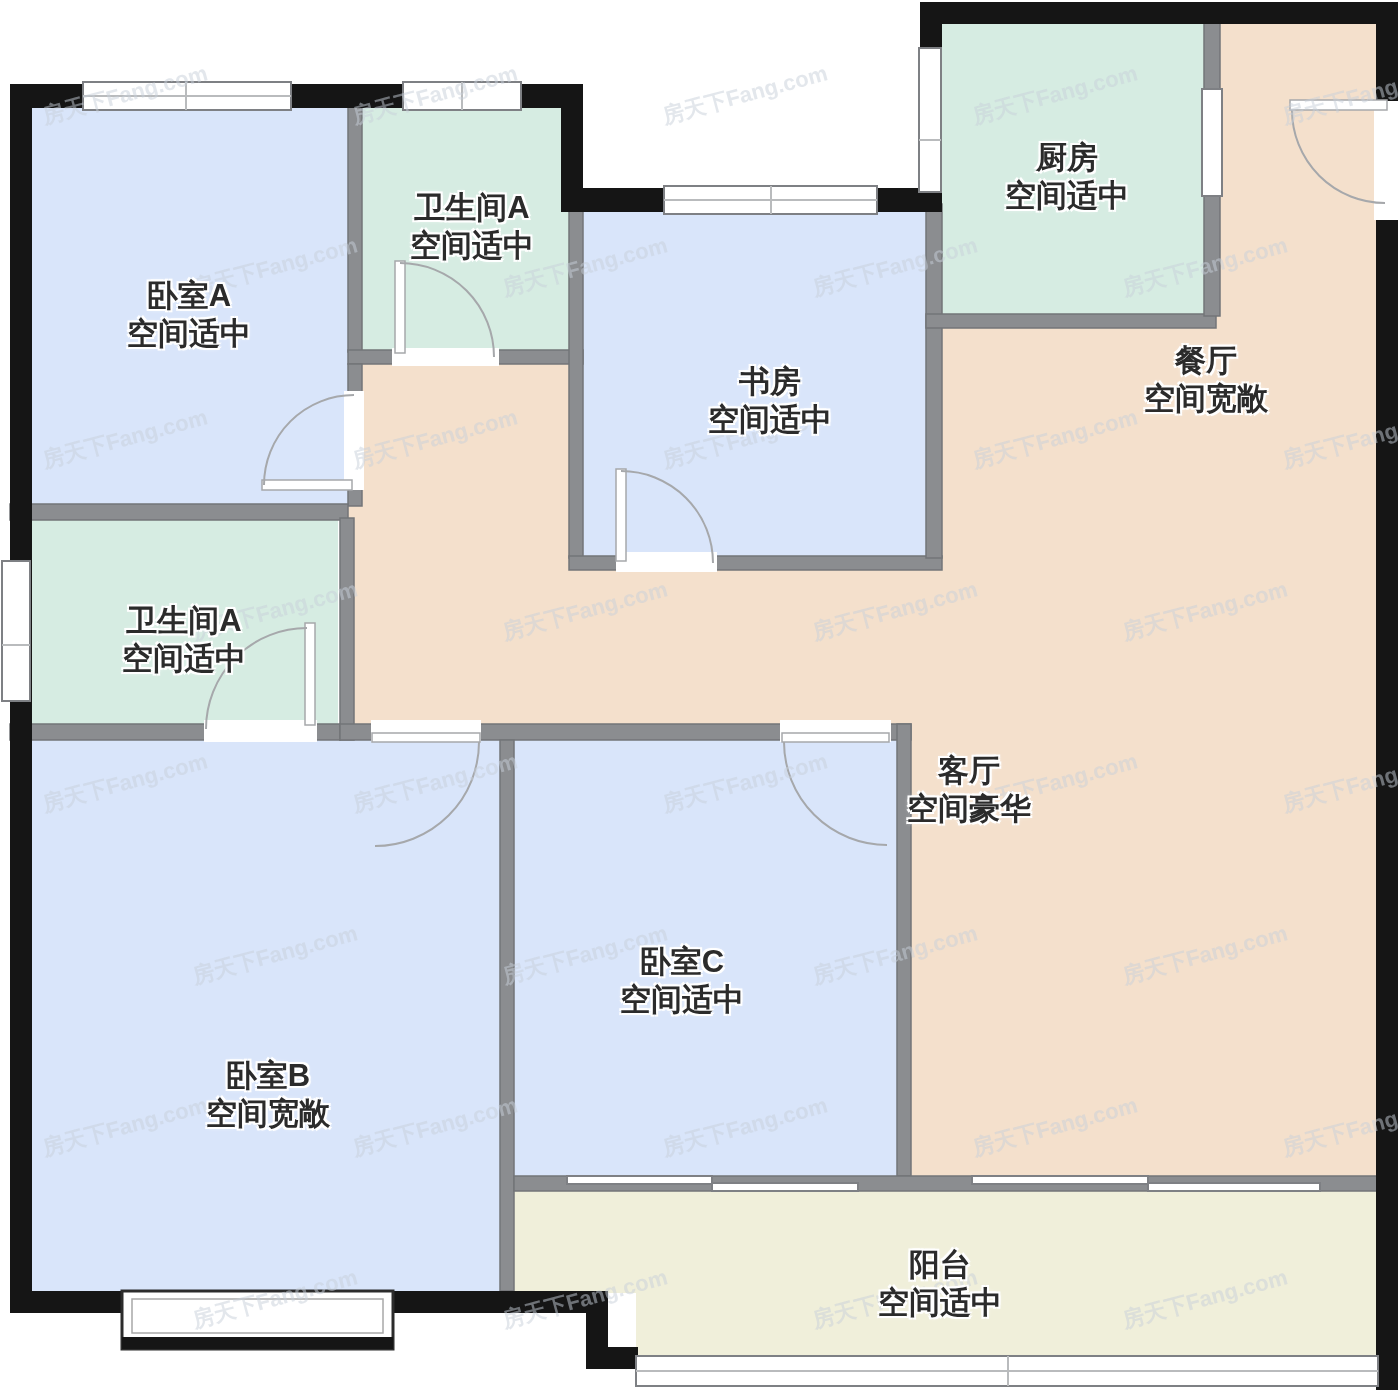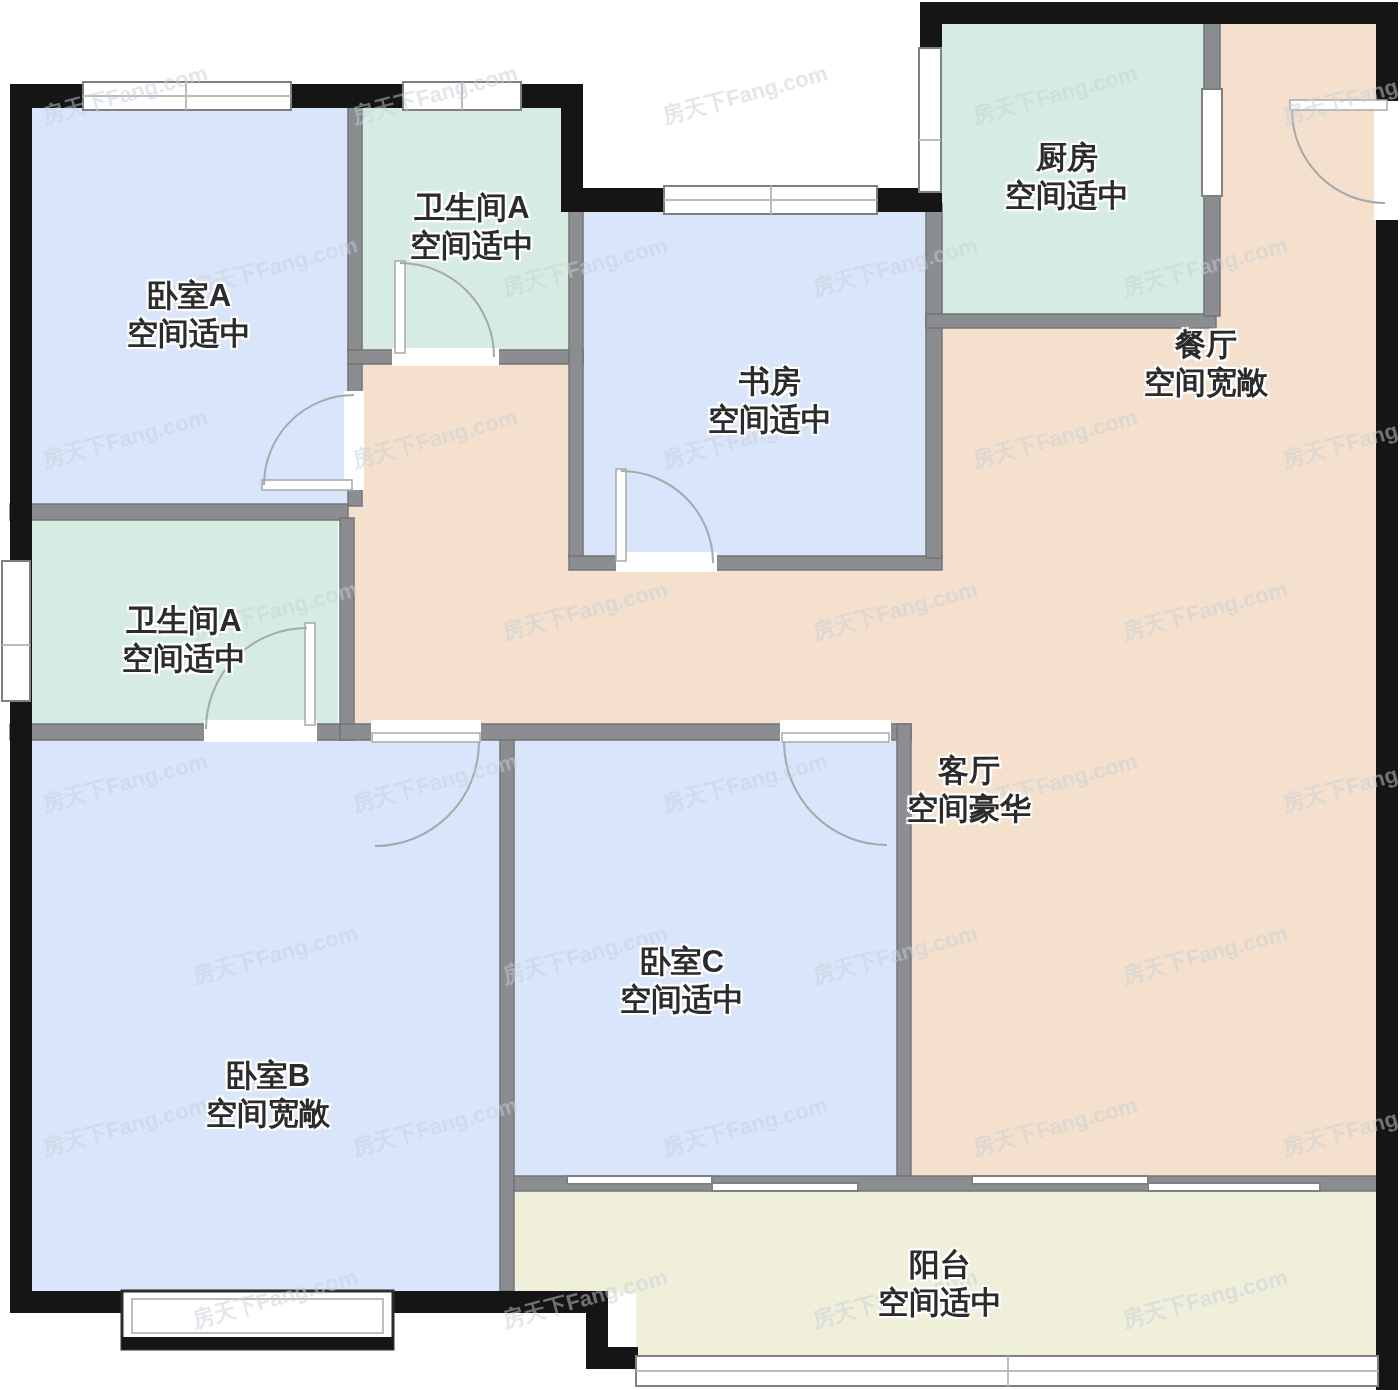--- a/index.html
+++ b/index.html
@@ -197,21 +197,21 @@
     <div>空间适中</div>
   </div>
   <div class="room-label" style="left:770px;top:401px">
     <div>书房</div>
     <div>空间适中</div>
   </div>
   <div class="room-label" style="left:1067px;top:177px">
     <div>厨房</div>
     <div>空间适中</div>
   </div>
-  <div class="room-label" style="left:1206px;top:364px">
+  <div class="room-label" style="left:1206px;top:380px">
     <div>餐厅</div>
     <div>空间宽敞</div>
   </div>
   <div class="room-label" style="left:184px;top:640px">
     <div>卫生间A</div>
     <div>空间适中</div>
   </div>
   <div class="room-label" style="left:969px;top:790px">
     <div>客厅</div>
     <div>空间豪华</div>

